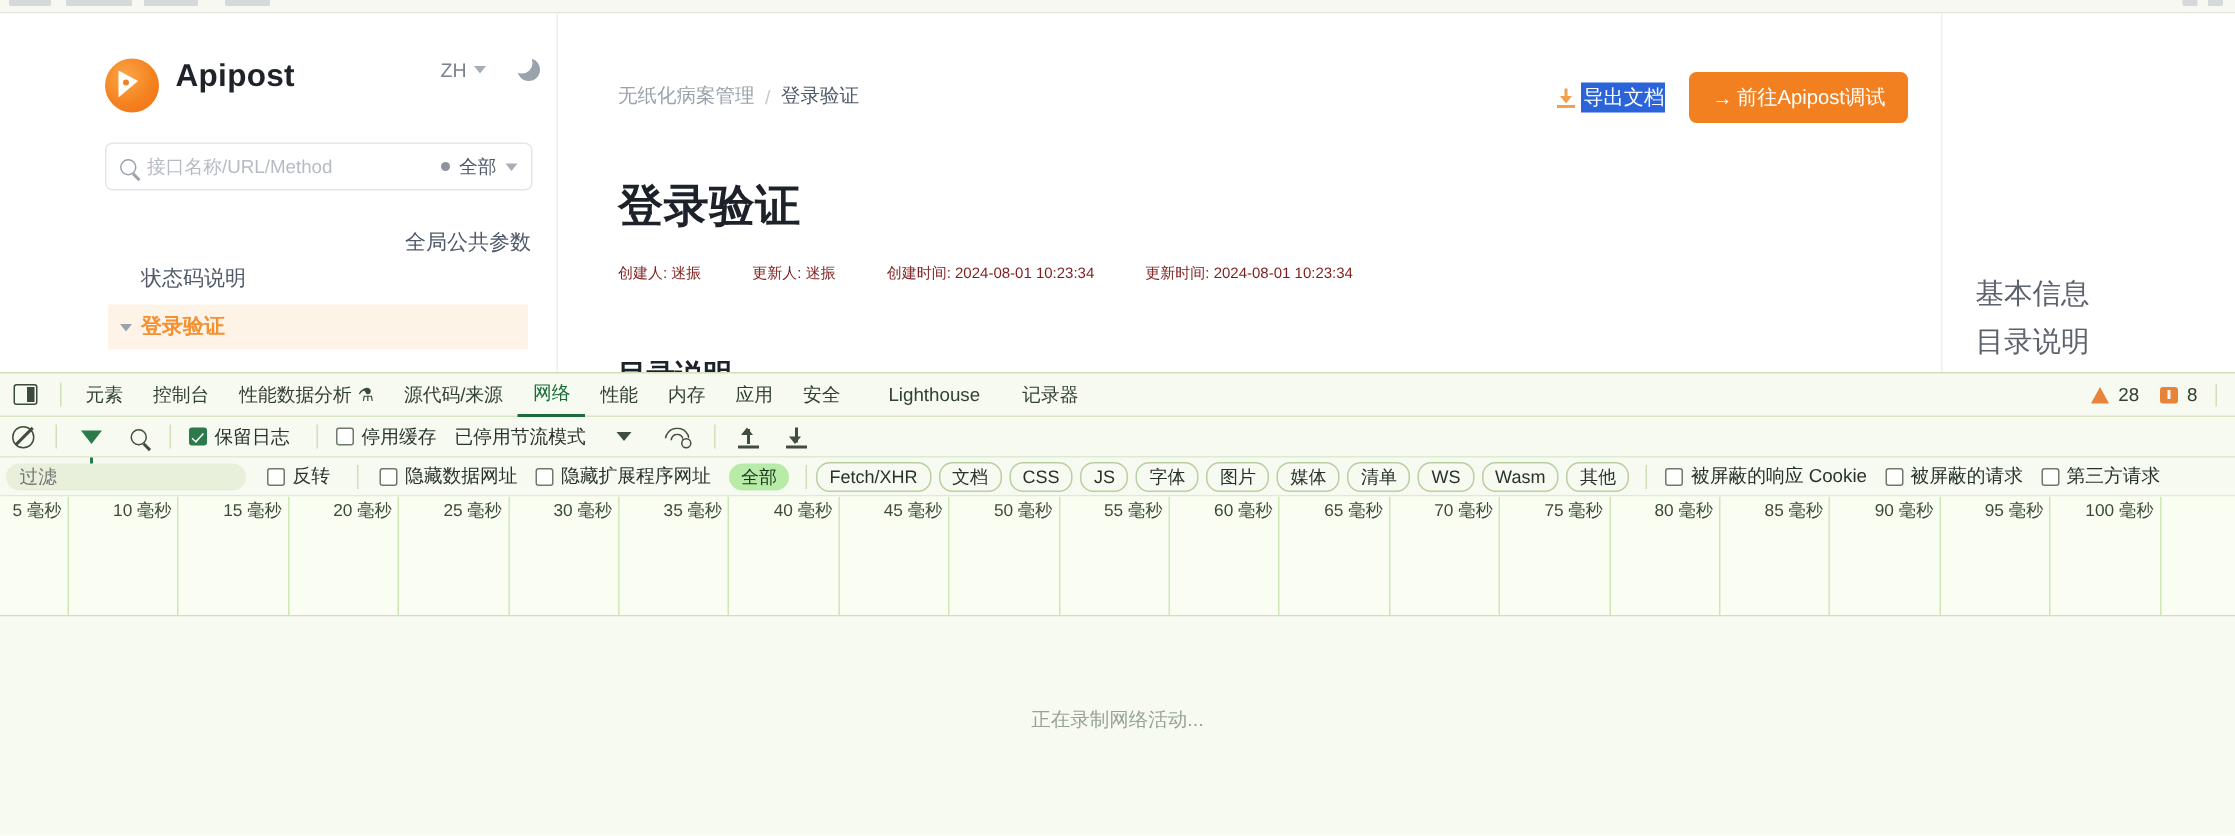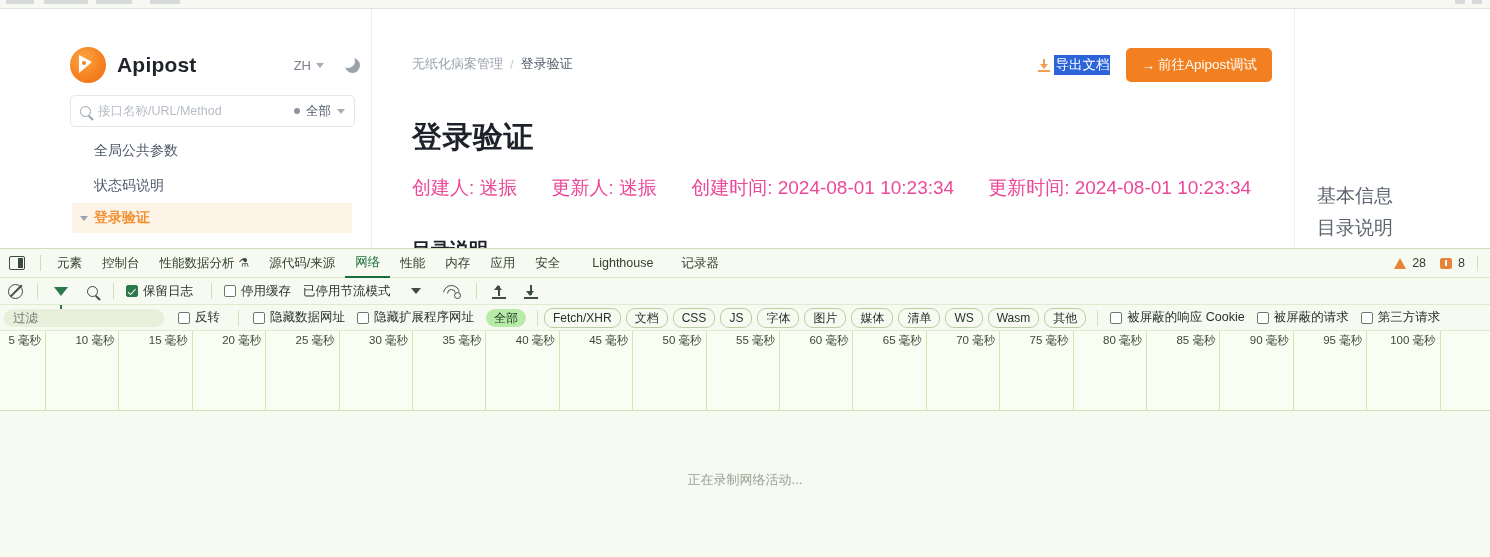--- a/index.html
+++ b/index.html
@@ -31,21 +31,21 @@
     background: #ffffff; overflow: hidden;
   }
 
   
   .sidebar {
     position: absolute; left: 0; top: 0; width: 372px; height: 239px;
     background: #ffffff; border-right: 1px solid #ebedf0;
   }
   .brand-row {
     position: absolute; left: 70px; top: 30px; width: 290px; height: 52px;
-    display: flex; align-items: center;
+    display: flex; align-items: flex-start;
   }
   .logo {
     width: 36px; height: 36px; border-radius: 50%;
     background: radial-gradient(circle at 38% 34%, #fba647 0%, #f58220 55%, #ee6f12 100%);
     position: relative; flex: 0 0 auto;
   }
   .logo::before {
     content: ""; position: absolute; left: 9px; top: 8px;
     width: 0; height: 0;
     border-left: 13px solid #ffffff;
@@ -125,21 +125,21 @@
     font-size: 13px; color: #9aa2ac; display: flex; gap: 7px; align-items: center;
   }
   .bc-cur { color: #4e5969; }
   .bc-sep { color: #c5cad1; }
   .doc-title {
     position: absolute; left: 39px; top: 108px;
     font-size: 30px; font-weight: bold; color: #1d2129; letter-spacing: .5px;
   }
   .meta {
     position: absolute; left: 39px; top: 166px;
-    display: flex; gap: 34px; font-size: 19px; color: #ec4899;
+    display: flex; gap: 34px; font-size: 10px; color: #7f1d1d;
   }
   .section-h {
     position: absolute; left: 39px; top: 228px;
     font-size: 19px; font-weight: bold; color: #1d2129;
   }
 
   .actions {
     position: absolute; right: 22px; top: 39px;
     display: flex; align-items: center; gap: 16px;
   }
@@ -396,21 +396,21 @@
       <div class="search-box">
         <span class="mag"></span>
         <span class="search-ph">接口名称/URL/Method</span>
         <span class="search-filter">
           <span class="dot"></span>
           <span>全部</span>
           <span class="caret-down"></span>
         </span>
       </div>
 
-      <div class="nav-item" style="top:127px;">
+      <div class="nav-item" style="top:138px;justify-content:flex-end;">
         <span>全局公共参数</span>
       </div>
       <div class="nav-item" style="top:162px;">
         <span>状态码说明</span>
       </div>
       <div class="nav-item active" style="top:194px;">
         <span class="tri"></span>
         <span>登录验证</span>
       </div>
     </div>

